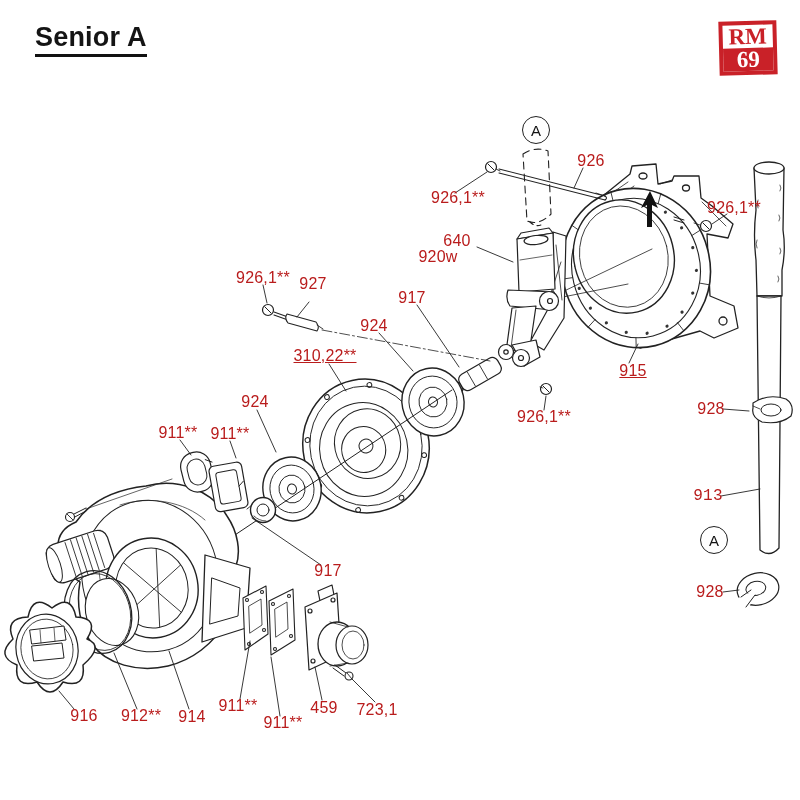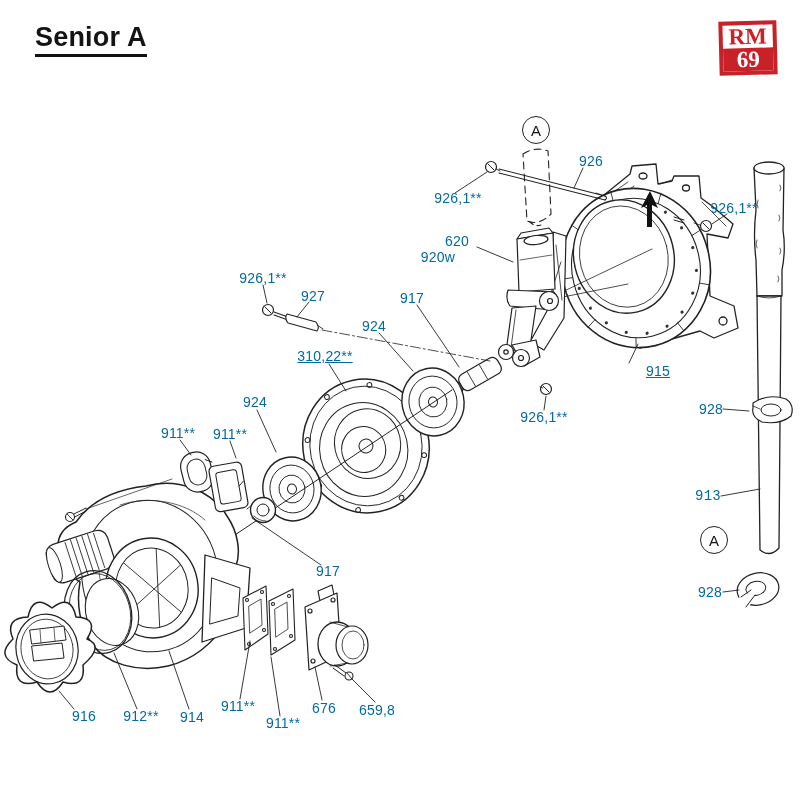--- a/index.html
+++ b/index.html
@@ -10,22 +10,22 @@
          border-bottom:3px solid #111;padding-bottom:1px;letter-spacing:.2px;}
   #logo{position:absolute;left:719px;top:21px;width:50px;height:46px;
         border:4px solid var(--logo-red,#c92128);transform:rotate(-1.5deg);
         background:#fff;display:flex;flex-direction:column;}
   #logo .rm{flex:0 0 21px;display:flex;align-items:center;justify-content:center;
         color:var(--logo-red,#c92128);font-family:"Liberation Serif",serif;
         font-weight:bold;font-size:23px;letter-spacing:0px;line-height:1;}
   #logo .s69{flex:1;background:var(--logo-red,#c92128);display:flex;align-items:center;
         justify-content:center;color:#fff;font-family:"Liberation Serif",serif;
         font-weight:bold;font-size:23px;line-height:1;}
-  .part-label{position:absolute;transform:translate(-50%,-50%);font-size:14px;
-        letter-spacing:.2px;white-space:nowrap;color:#0369a1;}
+  .part-label{position:absolute;transform:translate(-50%,-50%);font-size:16px;
+        letter-spacing:.2px;white-space:nowrap;color:#b91c1c;}
   .callout{position:absolute;width:26px;height:26px;border:1.7px solid #222;
         border-radius:50%;background:#fff;transform:translate(-50%,-50%);
         display:flex;align-items:center;justify-content:center;font-size:15px;color:#141414;}
 </style>
 </head>
 <body>
 
 <div id="page">
 
   <svg id="art" width="800" height="800" viewBox="0 0 800 800" stroke="#222" fill="none" stroke-linecap="round" stroke-linejoin="round">
@@ -380,37 +380,37 @@
   </div>
 
   <div id="callout-layer">
       <div class="callout" style="left: 536px; top: 130px;">A</div>
       <div class="callout" style="left: 714px; top: 540px;">A</div>
     </div>
   <div id="label-layer">
       <div class="part-label" style="left: 591px; top: 161px;">926</div>
       <div class="part-label" style="left: 458px; top: 198px;">926,1**</div>
       <div class="part-label" style="left: 734px; top: 208px;">926,1**</div>
-      <div class="part-label" style="left: 457px; top: 241px;">620</div>
+      <div class="part-label" style="left: 457px; top: 241px;">640</div>
       <div class="part-label" style="left: 438px; top: 257px;">920w</div>
       <div class="part-label" style="left: 263px; top: 278px;">926,1**</div>
-      <div class="part-label" style="left: 313px; top: 296px; text-align: right;">927</div>
+      <div class="part-label" style="left: 313px; top: 284px; text-align: right;">927</div>
       <div class="part-label" style="left: 412px; top: 298px;">917</div>
       <div class="part-label" style="left: 374px; top: 326px;">924</div>
       <div class="part-label" style="left: 325px; top: 356px; text-decoration: underline;">310,22**</div>
-      <div class="part-label" style="left: 658px; top: 371px; text-decoration: underline;">915</div>
+      <div class="part-label" style="left: 633px; top: 371px; text-decoration: underline;">915</div>
       <div class="part-label" style="left: 255px; top: 402px;">924</div>
       <div class="part-label" style="left: 711px; top: 409px;">928</div>
       <div class="part-label" style="left: 544px; top: 417px;">926,1**</div>
       <div class="part-label" style="left: 178px; top: 433px;">911**</div>
       <div class="part-label" style="left: 230px; top: 434px;">911**</div>
       <div class="part-label" style="left: 708px; top: 496px; font-family: Liberation Mono, monospace;">913</div>
       <div class="part-label" style="left: 328px; top: 571px;">917</div>
       <div class="part-label" style="left: 710px; top: 592px;">928</div>
       <div class="part-label" style="left: 238px; top: 706px;">911**</div>
-      <div class="part-label" style="left: 324px; top: 708px;">676</div>
-      <div class="part-label" style="left: 377px; top: 710px;">659,8</div>
+      <div class="part-label" style="left: 324px; top: 708px;">459</div>
+      <div class="part-label" style="left: 377px; top: 710px;">723,1</div>
       <div class="part-label" style="left: 84px; top: 716px;">916</div>
       <div class="part-label" style="left: 141px; top: 716px;">912**</div>
       <div class="part-label" style="left: 192px; top: 717px;">914</div>
       <div class="part-label" style="left: 283px; top: 723px;">911**</div>
     </div>
 </div>
 
 </body></html>

